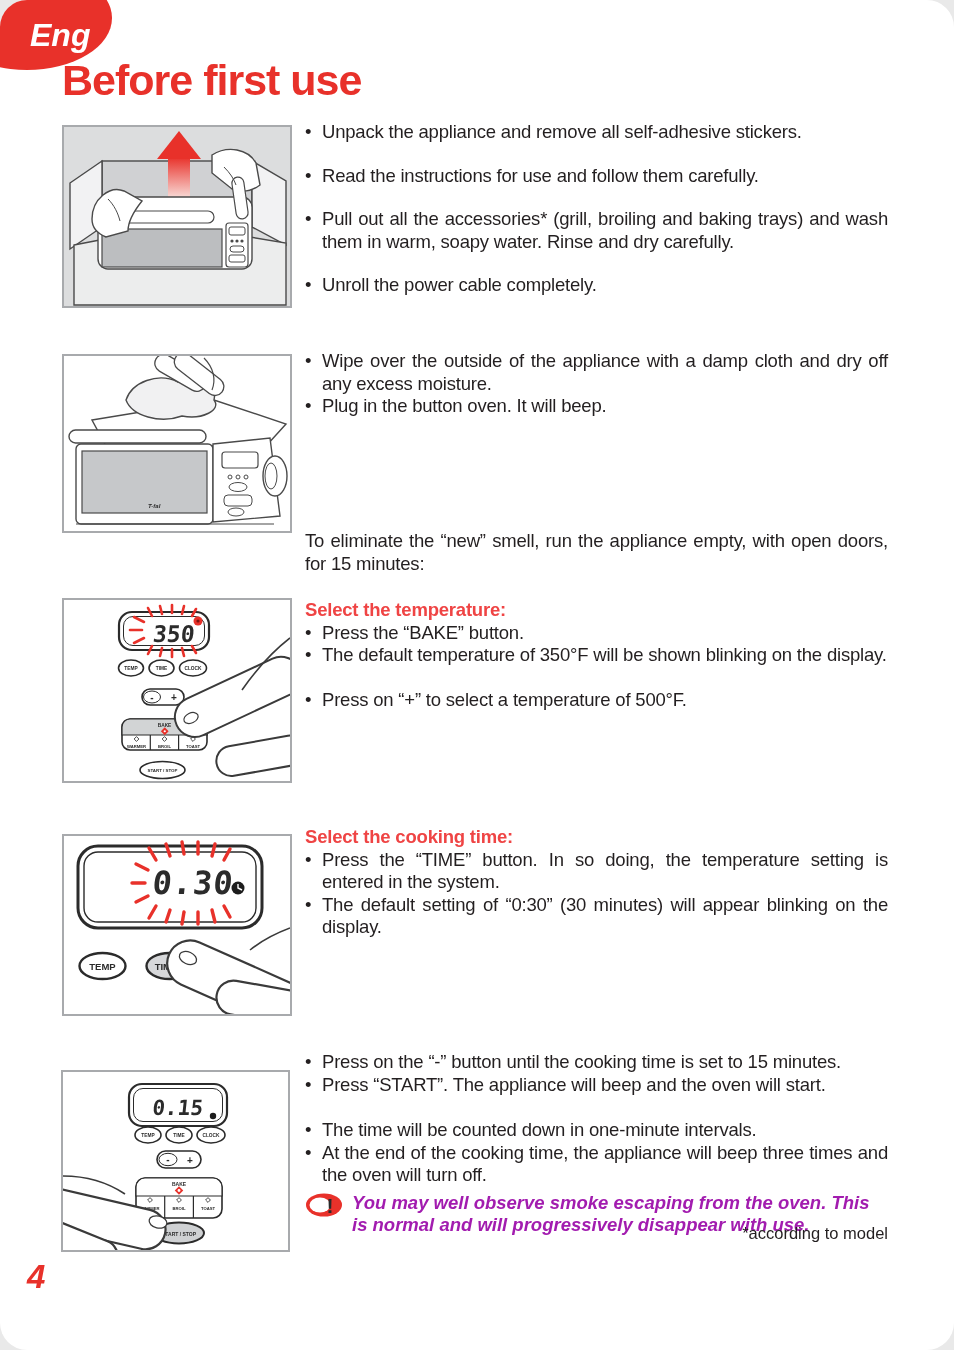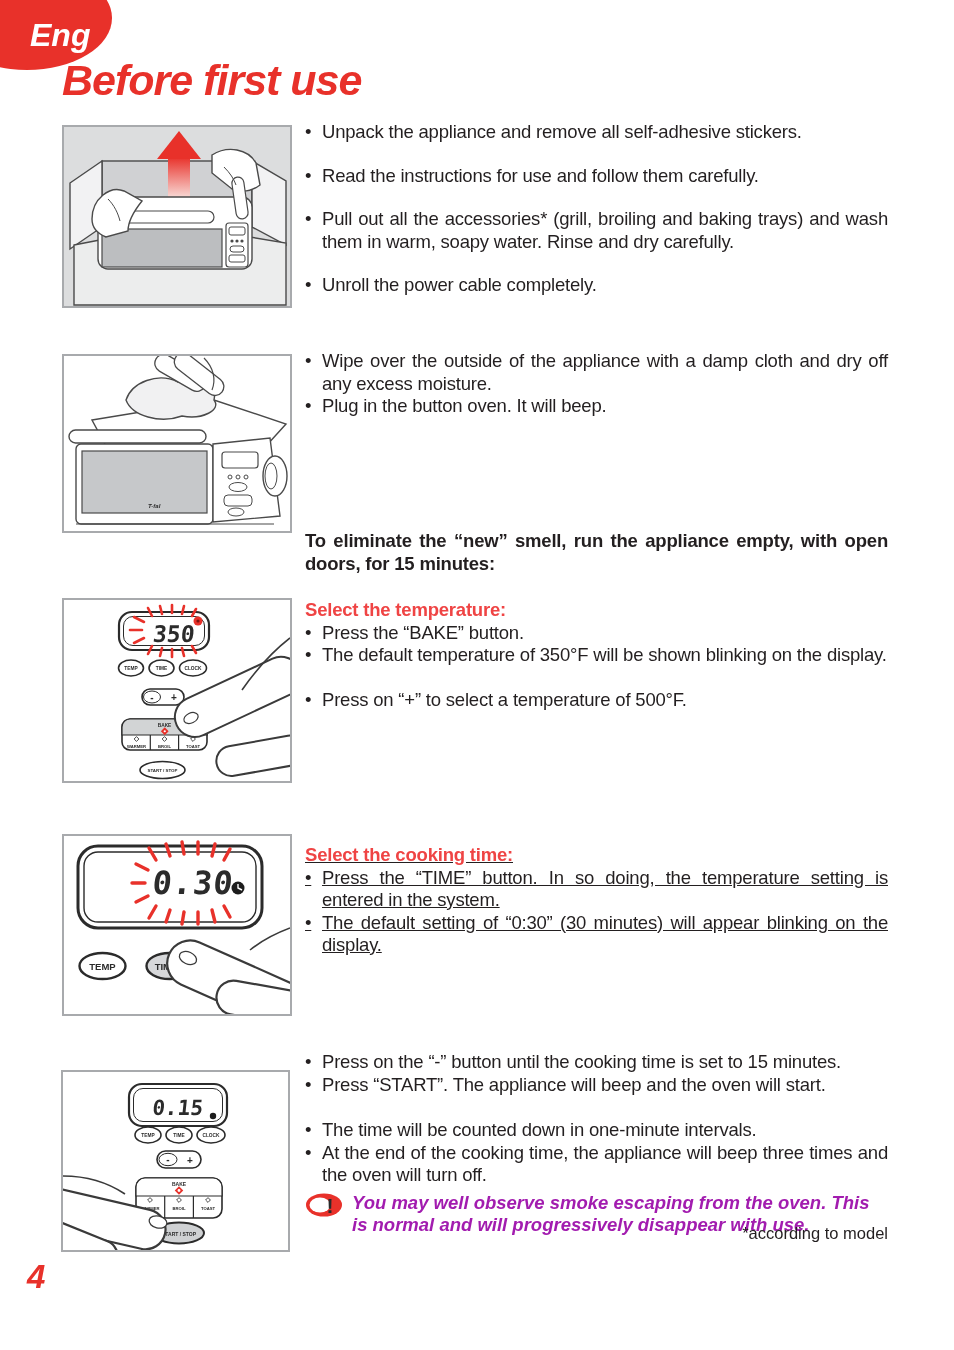--- a/index.html
+++ b/index.html
@@ -1,36 +1,36 @@
 <!DOCTYPE html>
 <html><head>
 <meta charset="utf-8">
 <style>
   html,body{margin:0;padding:0;background:#e9e9e9;}
   .page{position:relative;width:954px;height:1350px;margin:0 auto;background:#ffffff;
-        font-family:"Liberation Sans",sans-serif;color:#231f20;overflow:hidden;}
+        font-family:"Liberation Sans",sans-serif;color:#231f20;overflow:hidden;border-radius:27px;}
   
   .badge{position:absolute;left:-58px;top:-34px;width:170px;height:104px;background:#e8312a;border-radius:50%;}
   .badge-label{position:absolute;left:30px;top:17px;font-size:32px;font-weight:bold;font-style:italic;color:#ffffff;}
   
-  .title{position:absolute;left:62px;top:56px;font-size:43px;font-weight:bold;font-style:italic;
+  .title{position:absolute;left:62px;top:56px;font-size:43px;font-weight:bold;
          color:#e8312a;letter-spacing:-1px;}
   
   .fig{position:absolute;border:2px solid #a8aaad;background:#ffffff;box-sizing:border-box;overflow:hidden;}
   .fig svg{display:block;}
   
   .block{position:absolute;left:305px;width:583px;}
   .row{display:flex;font-size:18.5px;line-height:22.5px;letter-spacing:-0.2px;}
   .row .m{width:17px;flex:none;}
   .row .t{flex:1;text-align:justify;}
   .sp .row{margin-bottom:21px;}
   .sp .row:last-child{margin-bottom:0;}
   .gap-top{margin-top:22px;}
   .red-head{color:#ef4444;font-weight:bold;font-size:18.5px;line-height:22.5px;letter-spacing:-0.2px;}
-  .bold-note{font-weight:bold;font-size:18.5px;line-height:23px;text-align:justify;letter-spacing:-0.2px;}
+  .bold-note{font-weight:normal;font-size:18.5px;line-height:23px;text-align:justify;letter-spacing:-0.2px;}
   .warning{display:flex;align-items:flex-start;gap:7px;}
   .warning .wtext{flex:1;color:#a21caf;font-weight:bold;font-style:italic;font-size:18.5px;line-height:22px;}
   .pagenum{position:absolute;left:27px;top:1258px;color:#e8312a;font-weight:bold;font-style:italic;font-size:33px;}
   .footnote{position:absolute;left:305px;top:1224px;width:583px;text-align:right;font-size:16.5px;color:#231f20;}
   
   svg text{font-family:"Liberation Sans",sans-serif;font-weight:bold;fill:#2b2b2b;}
   svg .seg{font-family:"DejaVu Sans Mono",monospace;font-weight:bold;}
 </style>
 </head>
 <body>
@@ -282,21 +282,21 @@
     <div class="row">
       <span class="m">•</span>
       <span class="t">The default temperature of 350°F will be shown blinking on the display.</span>
     </div>
     <div class="row gap-top">
       <span class="m">•</span>
       <span class="t">Press on “+” to select a temperature of 500°F.</span>
     </div>
   </div>
 
-  <div class="block" style="top:844px;text-decoration:underline;">
+  <div class="block" style="top:826px;">
     <div class="red-head">Select the cooking time:</div>
     <div class="row">
       <span class="m">•</span>
       <span class="t">Press the “TIME” button. In so doing, the temperature setting is entered in the system.</span>
     </div>
     <div class="row">
       <span class="m">•</span>
       <span class="t">The default setting of “0:30” (30 minutes) will appear blinking on the display.</span>
     </div>
   </div>

